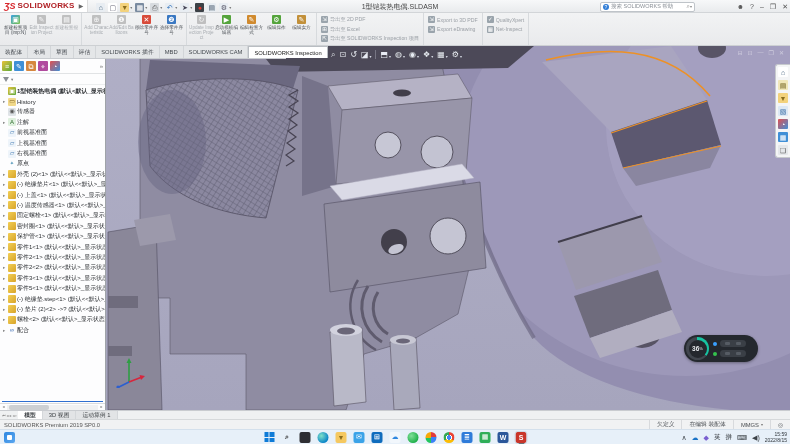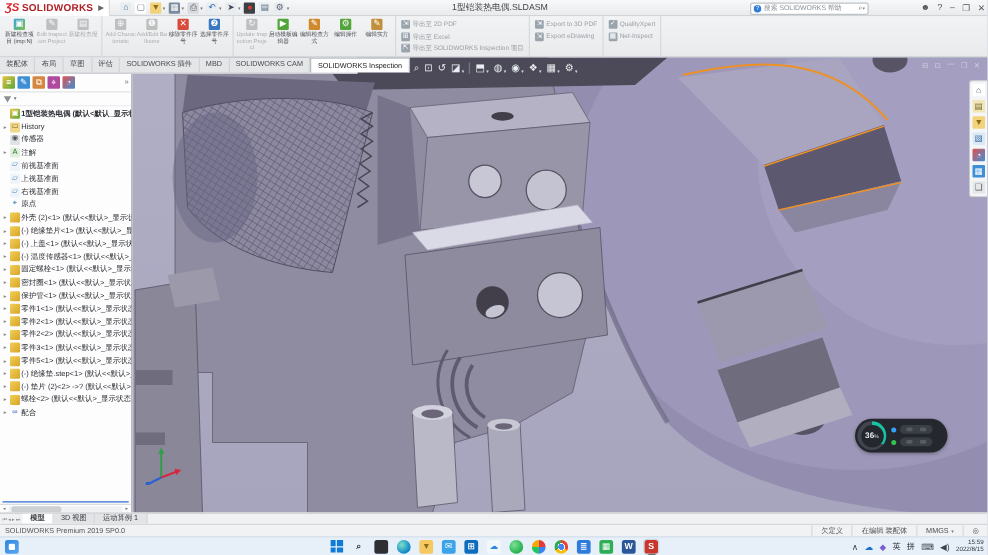--- a/index.html
+++ b/index.html
@@ -3,21 +3,21 @@
 <meta charset="utf-8">
 <style>
   * { margin:0; padding:0; box-sizing:border-box; }
   html,body { width:790px; height:444px; overflow:hidden; }
   body { font-family:"Liberation Sans","DejaVu Sans",sans-serif; font-size:7px; color:#333; }
   #app { position:relative; width:790px; height:444px; background:#eceef0; }
 
   
   #titlebar { position:absolute; left:0; top:0; width:790px; height:13px;
     background:linear-gradient(#f7f8f9,#e9ebed); border-bottom:1px solid #d2d5d8;
-    display:flex; align-items:center; }
+    display:flex; align-items:flex-end; }
   #brand { display:flex; align-items:center; padding:0 4px; height:13px; background:#fff; border-right:1px solid #ddd; }
   #brand .logo3s { color:#d8262c; font-weight:bold; font-style:italic; font-size:9px; margin-right:2px; }
   #brand .brandtxt { color:#b02025; font-weight:bold; font-size:8px; letter-spacing:.2px; }
   #brand .fly { color:#666; font-size:6px; margin-left:4px; }
   #qat { display:flex; align-items:center; gap:3px; margin-left:8px; }
   #qat .qitem { display:flex; align-items:center; }
   #qat .car { font-size:4px; color:#777; margin-left:1px; }
   .ic { display:inline-flex; align-items:center; justify-content:center;
         width:9px; height:9px; border-radius:1px; font-size:7px; line-height:9px; }
   #doc-title { position:absolute; left:300px; top:0; width:200px; height:13px; line-height:13px;

